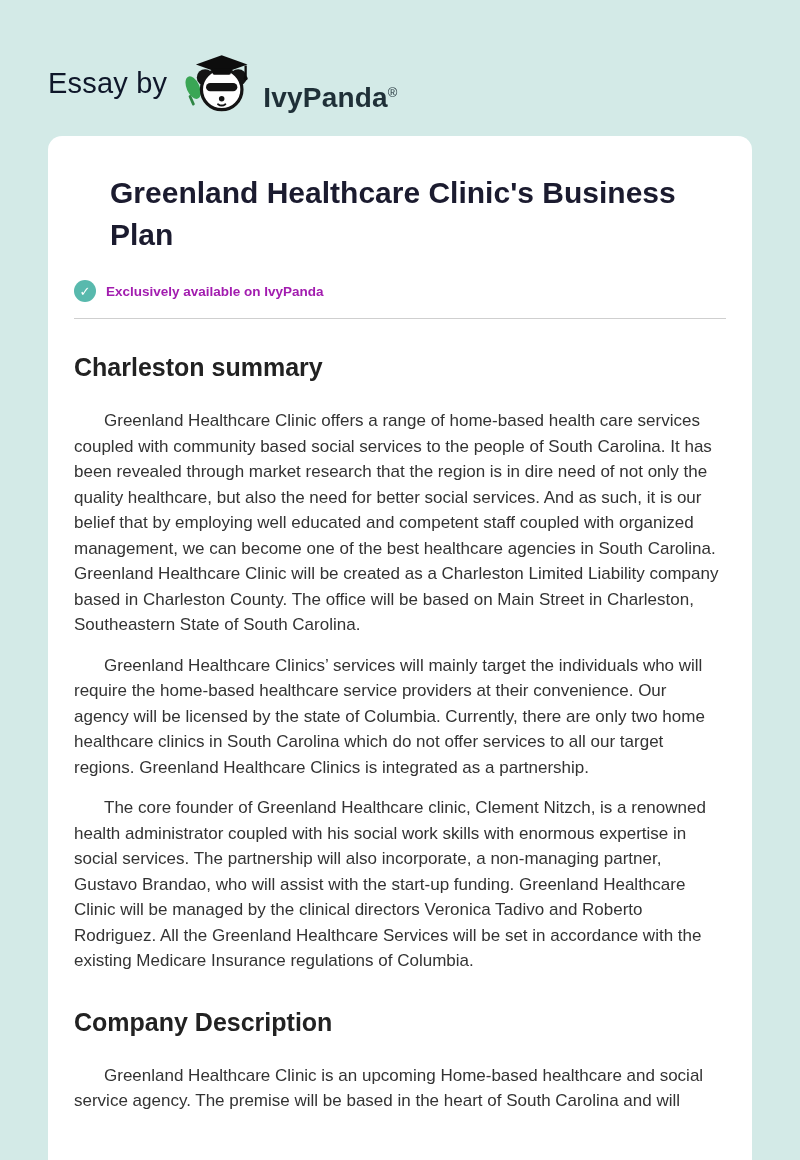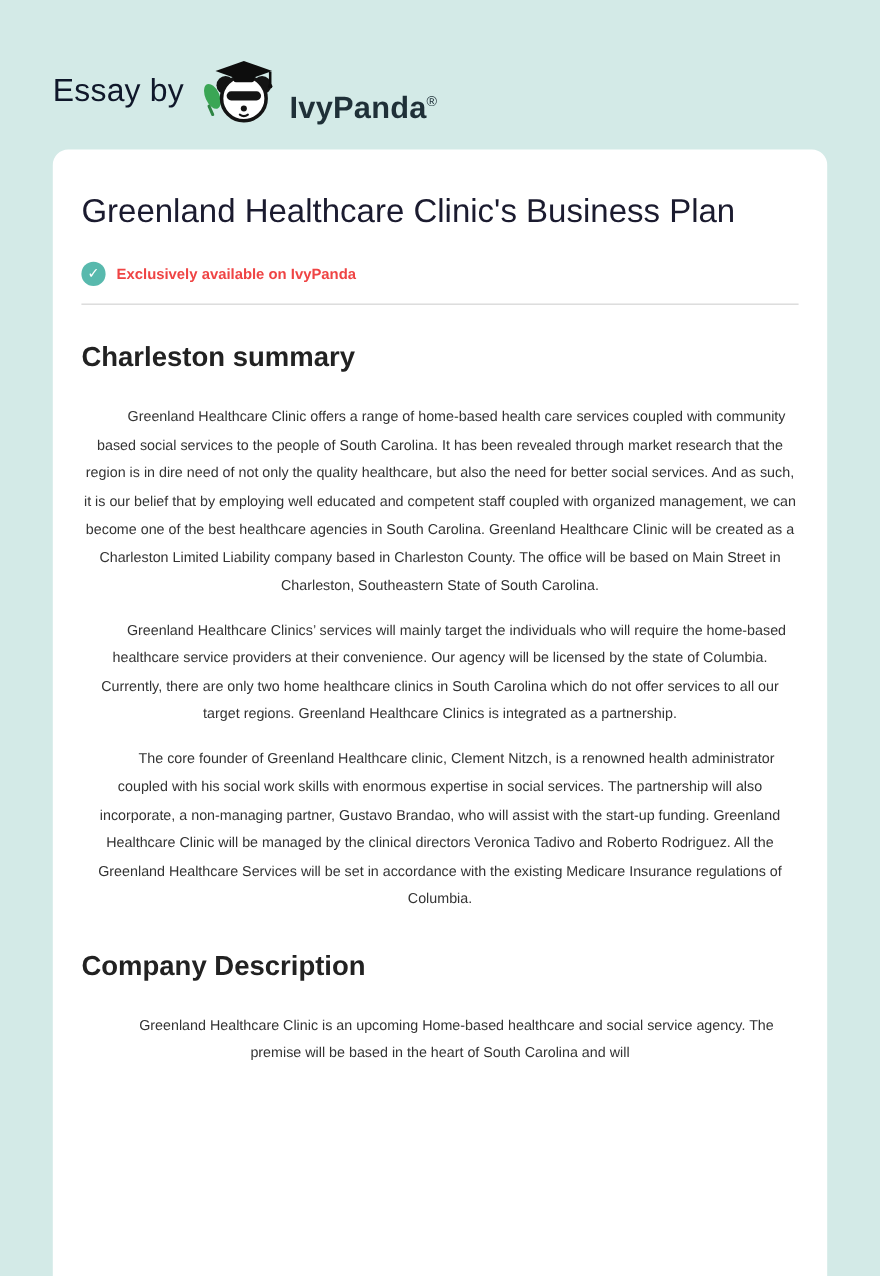--- a/index.html
+++ b/index.html
@@ -54,23 +54,24 @@
     background: #ffffff;
     border-radius: 14px;
     margin: 8px 48px 0 48px;
     padding: 36px 26px 70px 26px;
     min-height: 1040px;
   }
 
   .essay-title {
     font-size: 30px;
     line-height: 1.4;
-    font-weight: 400;
+    font-weight: 700;
     color: #1b1b2f;
     margin-bottom: 24px;
+    margin-left: 36px;
   }
 
   .availability-badge {
     display: flex;
     align-items: center;
     gap: 10px;
     margin-bottom: 16px;
   }
   .check-circle {
     width: 22px;
@@ -81,43 +82,43 @@
     display: inline-flex;
     align-items: center;
     justify-content: center;
     font-size: 13px;
     font-weight: 700;
     flex: 0 0 auto;
   }
   .badge-label {
     font-size: 13.5px;
     font-weight: 700;
-    color: #ef4444;
+    color: #a21caf;
   }
 
   .divider {
     border: none;
     border-top: 1px solid #cfcfcf;
     margin: 0 0 26px 0;
   }
 
   .section-heading {
     font-size: 25px;
     font-weight: 700;
     color: #222222;
     margin: 34px 0 26px 0;
   }
 
   .paragraph {
-    font-size: 13px;
+    font-size: 17px;
     line-height: 25.5px;
     color: #333333;
     text-indent: 30px;
     margin-bottom: 15px;
-    text-align: center;
+    text-align: left;
   }
   .paragraph:last-child { margin-bottom: 2px; }
 </style>
 </head>
 <body>
 
 <header class="site-header">
   <span class="essay-by">Essay by</span>
 
   <span class="brand-link">

